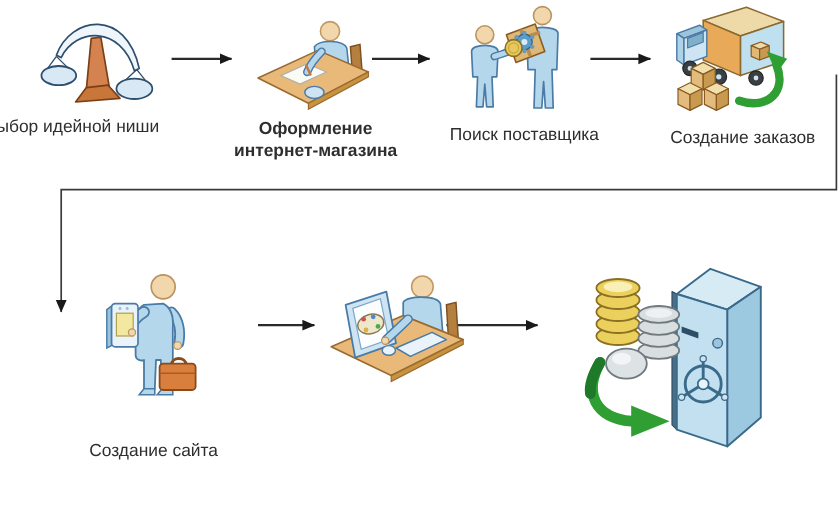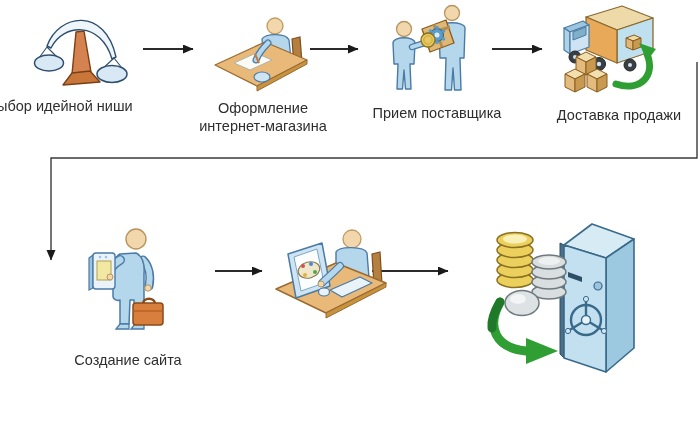--- a/index.html
+++ b/index.html
@@ -6,21 +6,21 @@
   #canvas{
     position:relative;width:700px;height:430px;background:#ffffff;
     font-family:"Liberation Sans", sans-serif;overflow:hidden;
   }
   .icon{position:absolute;}
   .step-label{
     position:absolute;transform:translateX(-50%);
     font-size:14.5px;line-height:1.22;color:#2e2e2e;text-align:center;
     white-space:nowrap;
   }
-  .step-label.wrap{white-space:normal;width:150px;}
+  .step-label.wrap{white-space:normal;width:150px;font-weight:bold;}
   #arrow-layer{position:absolute;left:0;top:0;}
 </style>
 </head>
 <body>
 
 <div id="canvas">
 
   <svg id="arrow-layer" width="700" height="430">
     <defs>
       <marker id="ah" markerUnits="userSpaceOnUse" markerWidth="12" markerHeight="10" refX="10" refY="4.5" orient="auto">
@@ -77,21 +77,21 @@
         <circle cx="52.5" cy="29" r="1.8"></circle>
     </g>
     <circle cx="59" cy="33" r="2.5" fill="#d8ecf8"></circle>
     <circle cx="26" cy="27" r="7.5" fill="#f2d6ac" stroke="#b8945e" stroke-width="1.3"></circle>
     <path d="M15,41 C15,34 37,34 37,41 L36,62 L32,62 L33,87 L27.5,87 L26,68 L24.5,87 L19,87 L20,62 L16,62 Z" fill="#b5d7ec" stroke="#4a7ba6" stroke-width="1.4" stroke-linejoin="round"></path>
     <path d="M34,45 C40,43 44,42 46,41" fill="none" stroke="#4a7ba6" stroke-width="6.5" stroke-linecap="round"></path>
     <path d="M34,45 C40,43 44,42 46,41" fill="none" stroke="#b5d7ec" stroke-width="4" stroke-linecap="round"></path>
     <circle cx="50" cy="38" r="7" fill="#e7c75f" stroke="#8a7020" stroke-width="1.3"></circle>
     <circle cx="50" cy="38" r="4.2" fill="none" stroke="#c8a838" stroke-width="1"></circle>
   </svg>
-  <div class="step-label" style="left:437px;top:105px">Прием поставщика</div>
+  <div class="step-label" style="left:437px;top:105px">Поиск поставщика</div>
 
   <svg class="icon" style="left:556px;top:2px" width="112" height="95" viewBox="0 0 112 95">
     <g stroke-linejoin="round">
       <polygon points="30,15 66,4 97,16 61,28" fill="#eed9a8" stroke="#8a6a30" stroke-width="1.3"></polygon>
       <polygon points="61,28 97,16 97,49 61,61" fill="#bfe0ef" stroke="#8a6a30" stroke-width="1.3"></polygon>
       <polygon points="70,36 78,33 85,36 77,39" fill="#eed9a8" stroke="#8a5a20" stroke-width="1"></polygon>
       <polygon points="70,36 77,39 77,48 70,45" fill="#dfb875" stroke="#8a5a20" stroke-width="1"></polygon>
       <polygon points="77,39 85,36 85,45 77,48" fill="#c89a50" stroke="#8a5a20" stroke-width="1"></polygon>
       <polygon points="30,15 61,28 61,61 30,48" fill="#e8aa58" stroke="#8a6a30" stroke-width="1.3"></polygon>
       <polygon points="8,26 27,19 33,23 14,30" fill="#9cc4dd" stroke="#4a7ba6" stroke-width="1.2"></polygon>
@@ -116,21 +116,21 @@
         <polygon points="9,72 19,77 19,90 9,85" fill="#e3bc7d"></polygon>
         <polygon points="19,77 29,72 29,85 19,90" fill="#c89a50"></polygon>
         <polygon points="31,72 41,67 51,72 41,77" fill="#f2dfae"></polygon>
         <polygon points="31,72 41,77 41,90 31,85" fill="#e3bc7d"></polygon>
         <polygon points="41,77 51,72 51,85 41,90" fill="#c89a50"></polygon>
       </g>
       <path d="M60,82 C84,90 100,74 91,52" fill="none" stroke="#2f9e33" stroke-width="7" stroke-linecap="round"></path>
       <polygon points="83,41 100,47 91,59" fill="#2f9e33"></polygon>
     </g>
   </svg>
-  <div class="step-label" style="left:619px;top:107px">Доставка продажи</div>
+  <div class="step-label" style="left:619px;top:107px">Создание заказов</div>
 
   <svg class="icon" style="left:85px;top:224px" width="92" height="122" viewBox="0 0 92 122">
     <circle cx="51" cy="15" r="10" fill="#f2d6ac" stroke="#b8945e" stroke-width="1.4"></circle>
     <path d="M58,36 C64,42 66,52 64,62" fill="none" stroke="#4a7ba6" stroke-width="9" stroke-linecap="round"></path>
     <path d="M58,36 C64,42 66,52 64,62" fill="none" stroke="#b5d7ec" stroke-width="6" stroke-linecap="round"></path>
     <path d="M35,30 C29,33 27,42 28,52 L28,72 C28,76 33,77 35,76 L35,100 L44,100 L45,76 L49,76 L50,100 L59,100 L59,50 C60,38 57,32 51,29 Z" fill="#b5d7ec" stroke="#4a7ba6" stroke-width="1.5" stroke-linejoin="round"></path>
     <polygon points="35,100 44,100 44,105 31,105" fill="#b5d7ec" stroke="#4a7ba6" stroke-width="1.3"></polygon>
     <polygon points="50,100 59,100 59,105 46,105" fill="#b5d7ec" stroke="#4a7ba6" stroke-width="1.3"></polygon>
     <path d="M35,36 C28,40 24,46 23,52" fill="none" stroke="#4a7ba6" stroke-width="10" stroke-linecap="round"></path>
     <path d="M35,36 C28,40 24,46 23,52" fill="none" stroke="#b5d7ec" stroke-width="7" stroke-linecap="round"></path>
@@ -138,21 +138,21 @@
     <rect x="8" y="29" width="22" height="36" rx="3" fill="#eaf3fa" stroke="#4a7ba6" stroke-width="1.4"></rect>
     <rect x="12" y="37" width="14" height="19" fill="#f2e8a2" stroke="#b0a050" stroke-width="1"></rect>
     <circle cx="15" cy="33" r="1.3" fill="#9cc4dd"></circle>
       <circle cx="21" cy="33" r="1.3" fill="#9cc4dd"></circle>
     <circle cx="25" cy="53" r="3" fill="#f2d6ac" stroke="#b8945e" stroke-width="1"></circle>
     <circle cx="63" cy="64" r="3.2" fill="#f2d6ac" stroke="#b8945e" stroke-width="1"></circle>
     <path d="M58,80 C58,73 70,73 70,80" fill="none" stroke="#8a4a1a" stroke-width="2.5"></path>
     <rect x="48" y="79" width="30" height="22" rx="3" fill="#d97f3e" stroke="#8a4a1a" stroke-width="1.5"></rect>
     <line x1="48" y1="87" x2="78" y2="87" stroke="#b05a20" stroke-width="1.2"></line>
   </svg>
-  <div class="step-label" style="left:128px;top:352px">Создание сайта</div>
+  <div class="step-label" style="left:128px;top:368px">Создание сайта</div>
 
   <svg class="icon" style="left:272px;top:226px" width="118" height="102" viewBox="0 0 118 102">
     <polygon points="100,28 108,26 110,58 102,61" fill="#b5803f" stroke="#7a5020" stroke-width="1.2"></polygon>
     <circle cx="80" cy="13" r="9" fill="#f2d6ac" stroke="#c09a60" stroke-width="1.3"></circle>
     <path d="M64,26 C67,20 92,20 95,27 L97,52 L64,56 Z" fill="#b5d7ec" stroke="#4a7ba6" stroke-width="1.4"></path>
     <polygon points="4,63 64,37 114,57 54,87" fill="#e9b97a" stroke="#9a6a30" stroke-width="1.4" stroke-linejoin="round"></polygon>
     <polygon points="54,87 114,57 114,61 54,92" fill="#c8933f" stroke="#9a6a30" stroke-width="1"></polygon>
     <polygon points="16,28 50,17 58,60 24,72" fill="#cfe4f2" stroke="#4a7ba6" stroke-width="1.5" stroke-linejoin="round"></polygon>
     <polygon points="22,31 45,23 52,57 29,65" fill="#fbfdff" stroke="#7aa8c8" stroke-width="1"></polygon>
     <ellipse cx="37" cy="44" rx="11" ry="8" fill="#efe7cc" stroke="#8a7a50" stroke-width="1.2" transform="rotate(-15 37 44)"></ellipse>

